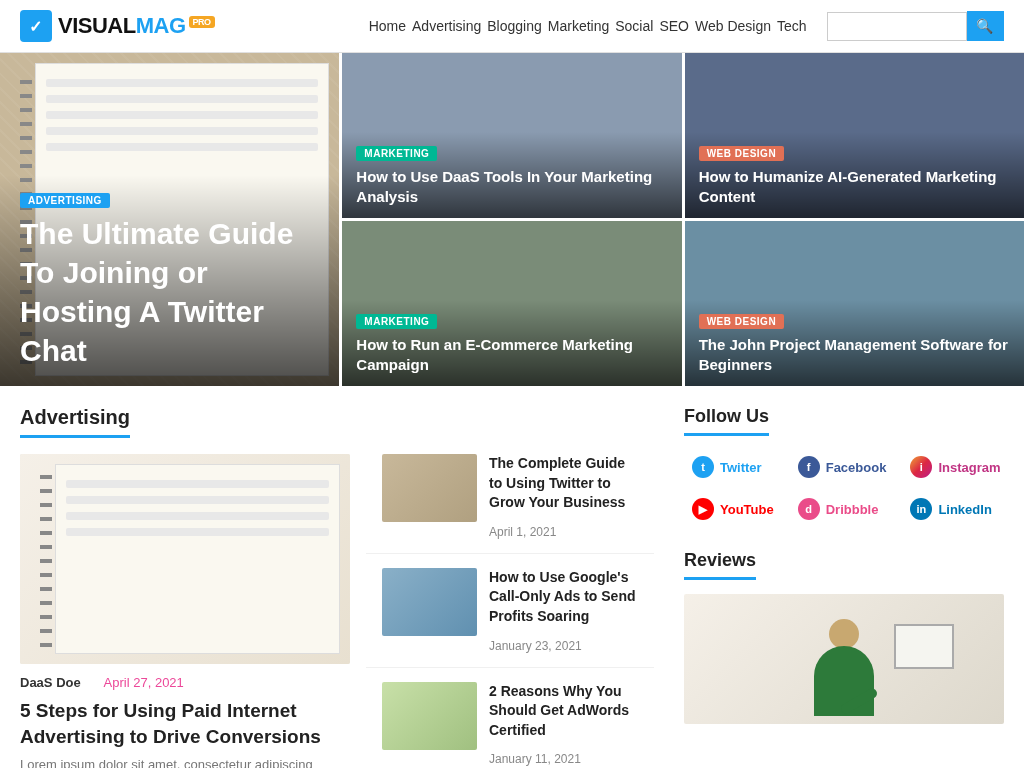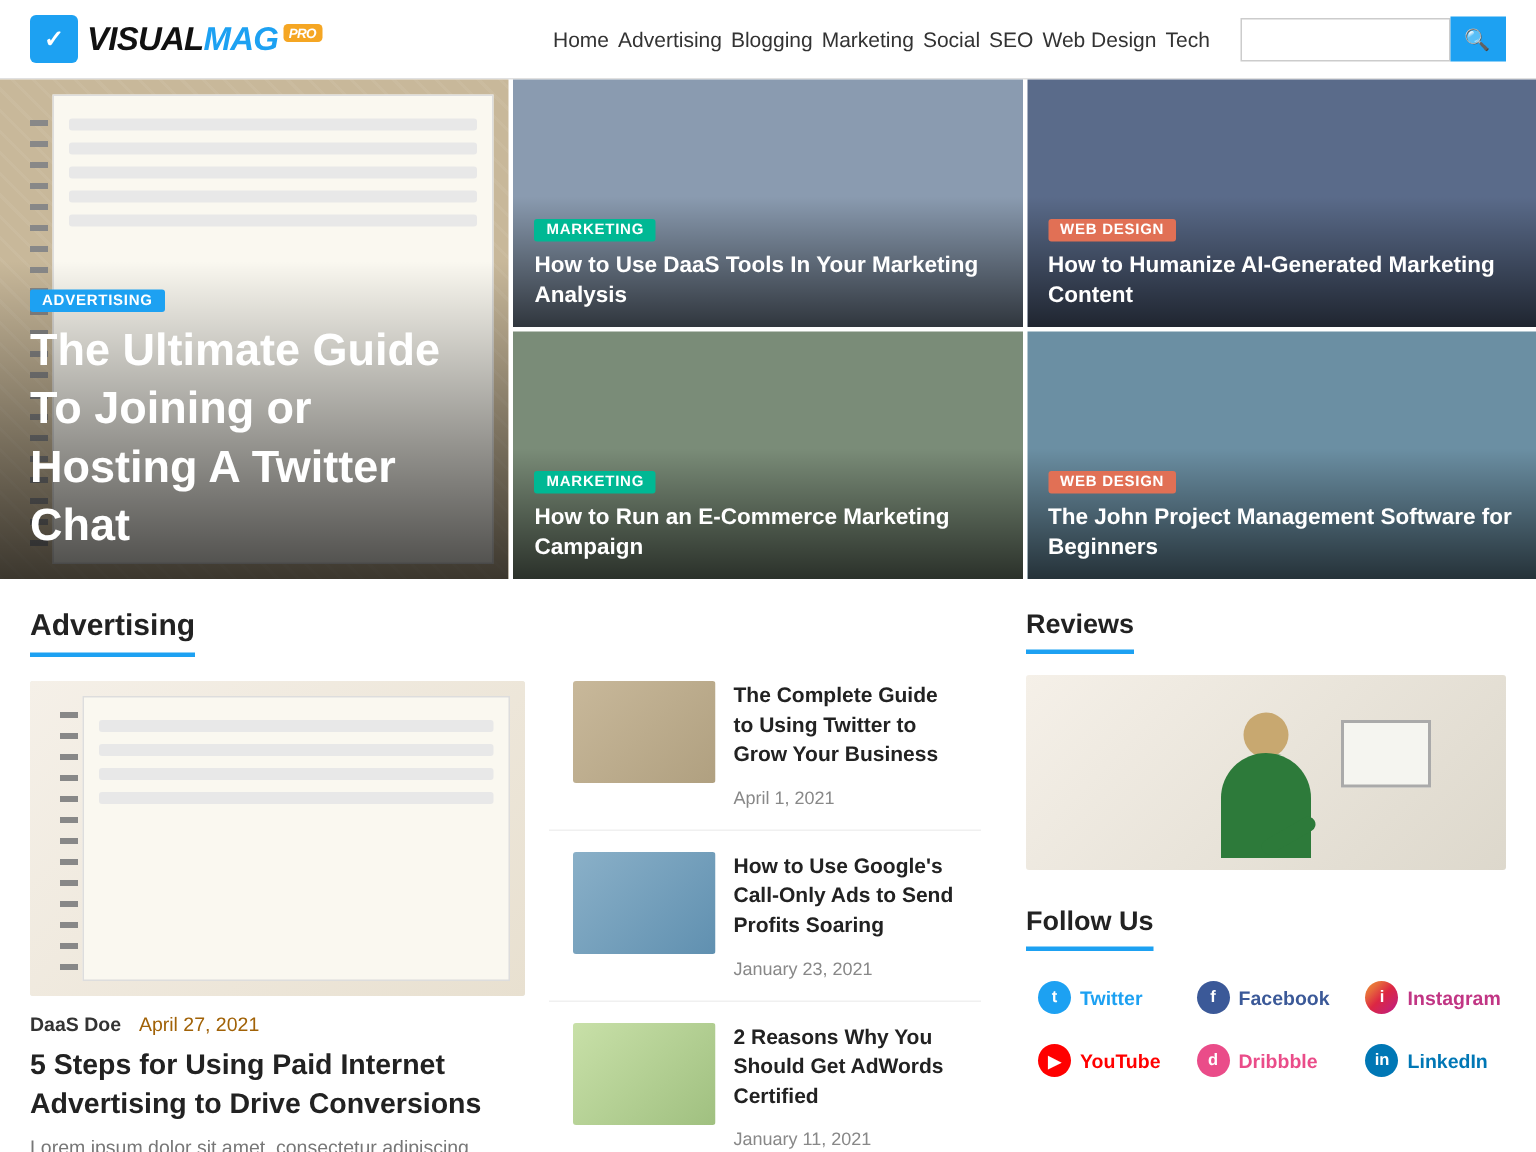--- a/index.html
+++ b/index.html
@@ -3,21 +3,21 @@
   <meta charset="utf-8">
   <style>
     * { box-sizing: border-box; margin: 0; padding: 0; }
     body { font-family: Arial, sans-serif; background: #fff; color: #333; font-size: 14px; }
 
     
     #header { display: flex; align-items: center; padding: 10px 20px; border-bottom: 1px solid #e0e0e0; background: #fff; }
     #logo-area { display: flex; align-items: center; margin-right: auto; }
     #logo-icon { background: #1da1f2; width: 32px; height: 32px; display: flex; align-items: center; justify-content: center; border-radius: 4px; margin-right: 6px; }
     #logo-icon span { color: #fff; font-weight: bold; font-size: 16px; }
-    #logo-text { font-size: 22px; font-weight: bold; letter-spacing: -0.5px; font-style: italic; }
+    #logo-text { font-size: 22px; font-weight: bold; letter-spacing: -0.5px; }
     #logo-visual { color: #111; }
     #logo-mag { color: #1da1f2; }
     #logo-pro { background: #f5a623; color: #fff; font-size: 9px; font-weight: bold; padding: 1px 4px; border-radius: 3px; margin-left: 3px; vertical-align: super; }
     nav { display: flex; align-items: center; gap: 6px; margin-right: 20px; }
     nav a { text-decoration: none; color: #333; font-size: 14px; white-space: nowrap; }
     #search-area { display: flex; align-items: center; }
     #search-input { border: 1px solid #ccc; padding: 6px 10px; font-size: 13px; width: 140px; outline: none; }
     #search-btn { background: #1da1f2; border: none; padding: 7px 10px; cursor: pointer; }
     #search-btn span { color: #fff; font-size: 14px; }
 
@@ -51,21 +51,21 @@
     .section-heading { font-size: 20px; font-weight: bold; color: #222; border-bottom: 3px solid #1da1f2; padding-bottom: 6px; margin-bottom: 16px; display: inline-block; }
 
     
     #advertising-section { margin-bottom: 20px; }
     .adv-grid { display: flex; gap: 16px; }
     .adv-main-img { width: 330px; flex-shrink: 0; }
     .adv-main-img-placeholder { width: 100%; height: 210px; background: #e8e8e0; border-radius: 2px; display: flex; align-items: center; justify-content: center; overflow: hidden; position: relative; }
     .notebook-img { width: 100%; height: 100%; background: linear-gradient(135deg, #f5f0e8 0%, #e8e0d0 100%); position: relative; }
     .adv-meta { margin-top: 10px; }
     .adv-author { font-size: 13px; font-weight: bold; color: #333; margin-right: 8px; }
-    .adv-date { font-size: 13px; color: #a16207; }
+    .adv-date { font-size: 13px; color: #ec4899; margin-left: 11px; }
     .adv-main-title { font-size: 19px; font-weight: bold; color: #222; margin-top: 8px; line-height: 1.35; }
     .adv-excerpt { font-size: 13px; color: #777; margin-top: 6px; line-height: 1.5; }
 
     
     .article-list { flex: 1; display: flex; flex-direction: column; gap: 0; }
     .article-item { display: flex; gap: 12px; padding: 14px 16px; border-bottom: 1px solid #f0f0f0; }
     .article-item:first-child { padding-top: 0; }
     .article-thumb { width: 95px; height: 68px; flex-shrink: 0; border-radius: 2px; overflow: hidden; }
     .thumb-placeholder { width: 100%; height: 100%; }
     .thumb-twitter { background: linear-gradient(135deg, #c8b89a 0%, #b0a080 100%); }
@@ -253,56 +253,56 @@
     
     
   </div>
           </div>
       </div>
     </div>
   </div>
 
   <div id="sidebar">
     <div class="sidebar-section">
+      <span class="sidebar-heading">Follow Us</span>
+      <div class="social-grid" id="social-grid">
+          <div class="social-btn social-twitter">
+    <div class="social-icon si-twitter">t</div>
+    <span>Twitter</span>
+  </div>
+          <div class="social-btn social-facebook">
+    <div class="social-icon si-facebook">f</div>
+    <span>Facebook</span>
+  </div>
+          <div class="social-btn social-instagram">
+    <div class="social-icon si-instagram">i</div>
+    <span>Instagram</span>
+  </div>
+          <div class="social-btn social-youtube">
+    <div class="social-icon si-youtube">▶</div>
+    <span>YouTube</span>
+  </div>
+          <div class="social-btn social-dribbble">
+    <div class="social-icon si-dribbble">d</div>
+    <span>Dribbble</span>
+  </div>
+          <div class="social-btn social-linkedin">
+    <div class="social-icon si-linkedin">in</div>
+    <span>LinkedIn</span>
+  </div>
+        </div>
+    </div>
+    <div class="sidebar-section">
       <span class="sidebar-heading">Reviews</span>
       <div class="reviews-img">
         <div class="reviews-person">
           <div class="person-silhouette">
             <div class="ps-head"></div>
             <div class="ps-body">
               <div class="ps-arm"></div>
             </div>
             <div class="ps-board"></div>
           </div>
         </div>
       </div>
     </div>
-    <div class="sidebar-section">
-      <span class="sidebar-heading">Follow Us</span>
-      <div class="social-grid" id="social-grid">
-          <div class="social-btn social-twitter">
-    <div class="social-icon si-twitter">t</div>
-    <span>Twitter</span>
-  </div>
-          <div class="social-btn social-facebook">
-    <div class="social-icon si-facebook">f</div>
-    <span>Facebook</span>
-  </div>
-          <div class="social-btn social-instagram">
-    <div class="social-icon si-instagram">i</div>
-    <span>Instagram</span>
-  </div>
-          <div class="social-btn social-youtube">
-    <div class="social-icon si-youtube">▶</div>
-    <span>YouTube</span>
-  </div>
-          <div class="social-btn social-dribbble">
-    <div class="social-icon si-dribbble">d</div>
-    <span>Dribbble</span>
-  </div>
-          <div class="social-btn social-linkedin">
-    <div class="social-icon si-linkedin">in</div>
-    <span>LinkedIn</span>
-  </div>
-        </div>
-    </div>
   </div>
 </div>
 
 </body></html>

